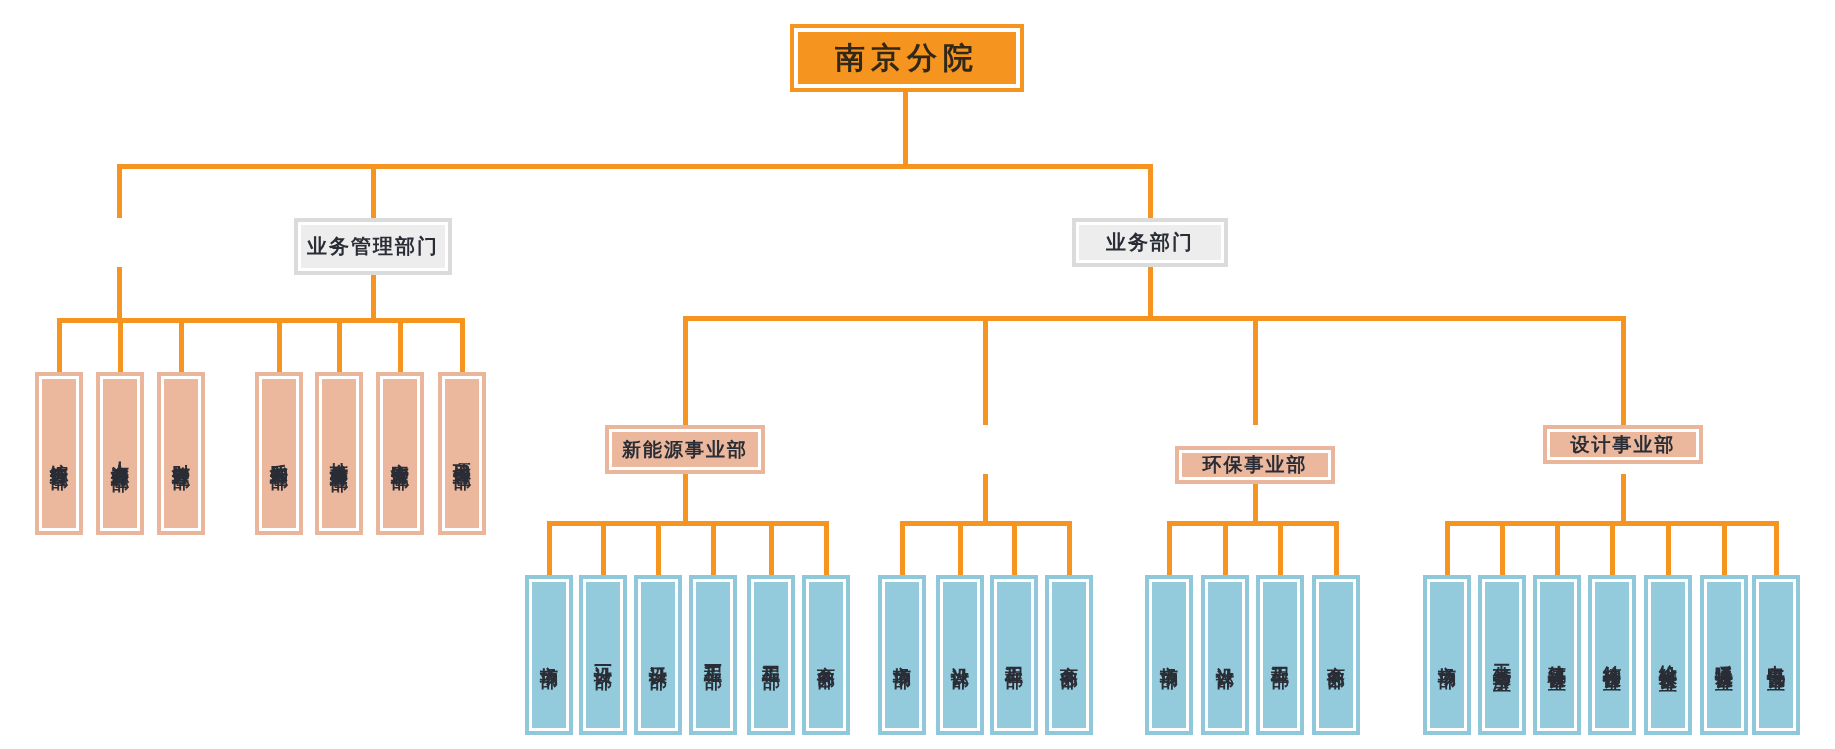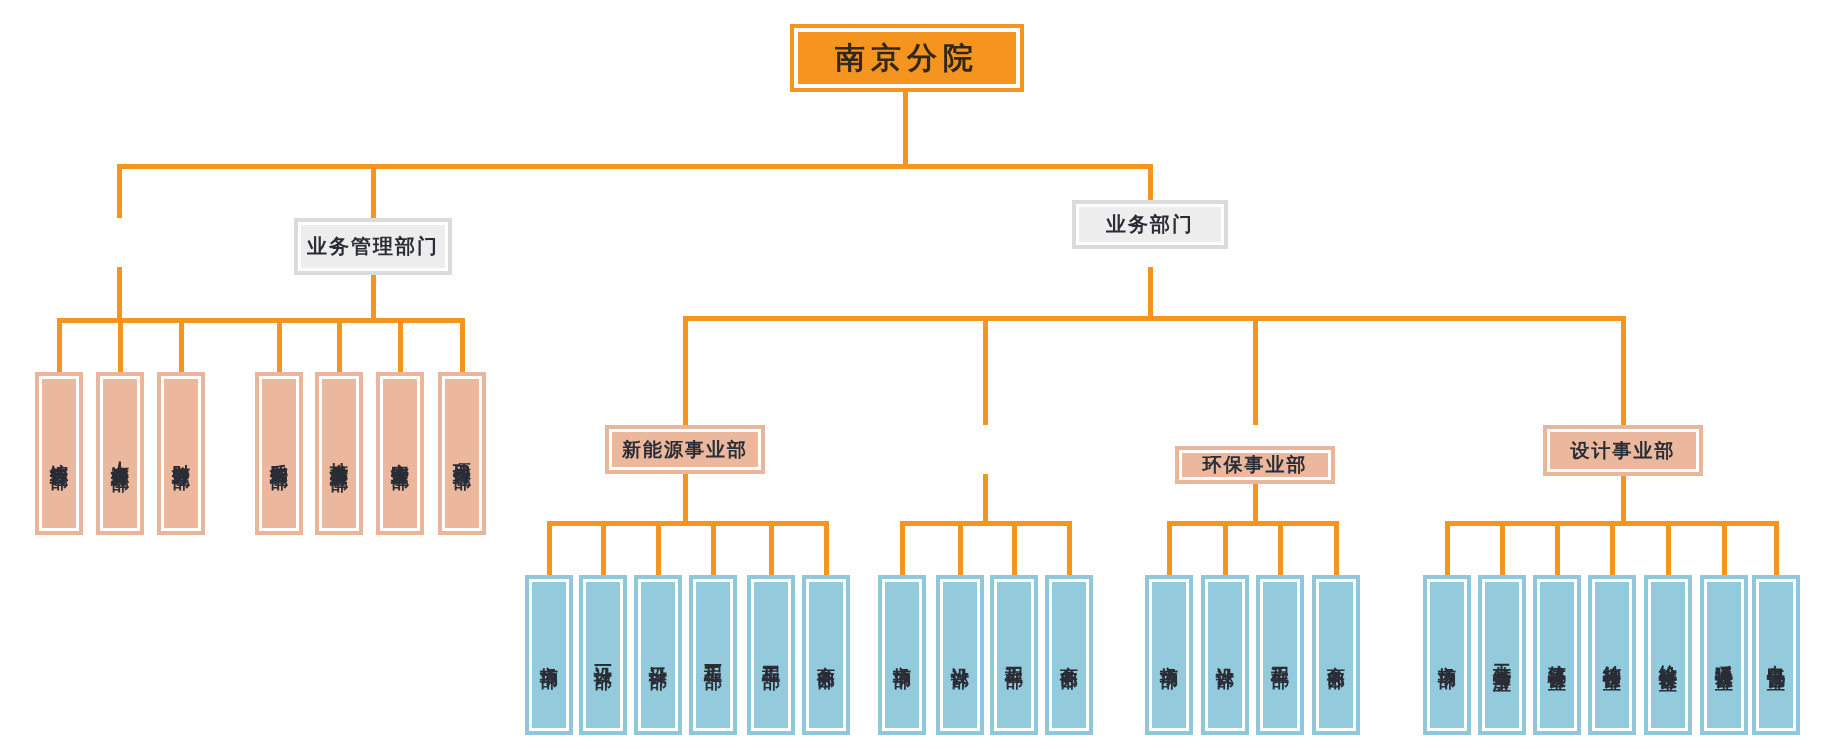--- a/index.html
+++ b/index.html
@@ -90,21 +90,21 @@
   <div class="line" style="left:1722px;top:521px;width:5px;height:54px"></div>
   <div class="line" style="left:1774px;top:521px;width:5px;height:54px"></div>
 
   <div class="node root" style="left:790px;top:24px;width:234px;height:68px">
     <div class="fill">南京分院</div>
   </div>
 
   <div class="node gray" style="left:294px;top:218px;width:158px;height:57px">
     <div class="fill">业务管理部门</div>
   </div>
-  <div class="node gray" style="left:1072px;top:200px;width:156px;height:49px">
+  <div class="node gray" style="left:1072px;top:218px;width:156px;height:49px">
     <div class="fill">业务部门</div>
   </div>
 
   <div class="node salmon vert" style="left:35px;top:372px;width:48px;height:163px">
     <div class="fill">
         <span>综合管理部</span>
       </div>
   </div>
   <div class="node salmon vert" style="left:96px;top:372px;width:48px;height:163px">
     <div class="fill">
@@ -136,21 +136,21 @@
         <span>项目管理部</span>
       </div>
   </div>
 
   <div class="node salmon" style="left:605px;top:425px;width:160px;height:49px">
     <div class="fill">新能源事业部</div>
   </div>
   <div class="node salmon" style="left:1175px;top:446px;width:160px;height:38px">
     <div class="fill">环保事业部</div>
   </div>
-  <div class="node salmon" style="left:1543px;top:425px;width:160px;height:51px">
+  <div class="node salmon" style="left:1543px;top:425px;width:160px;height:39px">
     <div class="fill">设计事业部</div>
   </div>
 
   <div class="node blue vert" style="left:525px;top:575px;width:48px;height:160px">
     <div class="fill">
         <span>市场部</span>
       </div>
   </div>
   <div class="node blue vert" style="left:579px;top:575px;width:48px;height:160px">
     <div class="fill">

